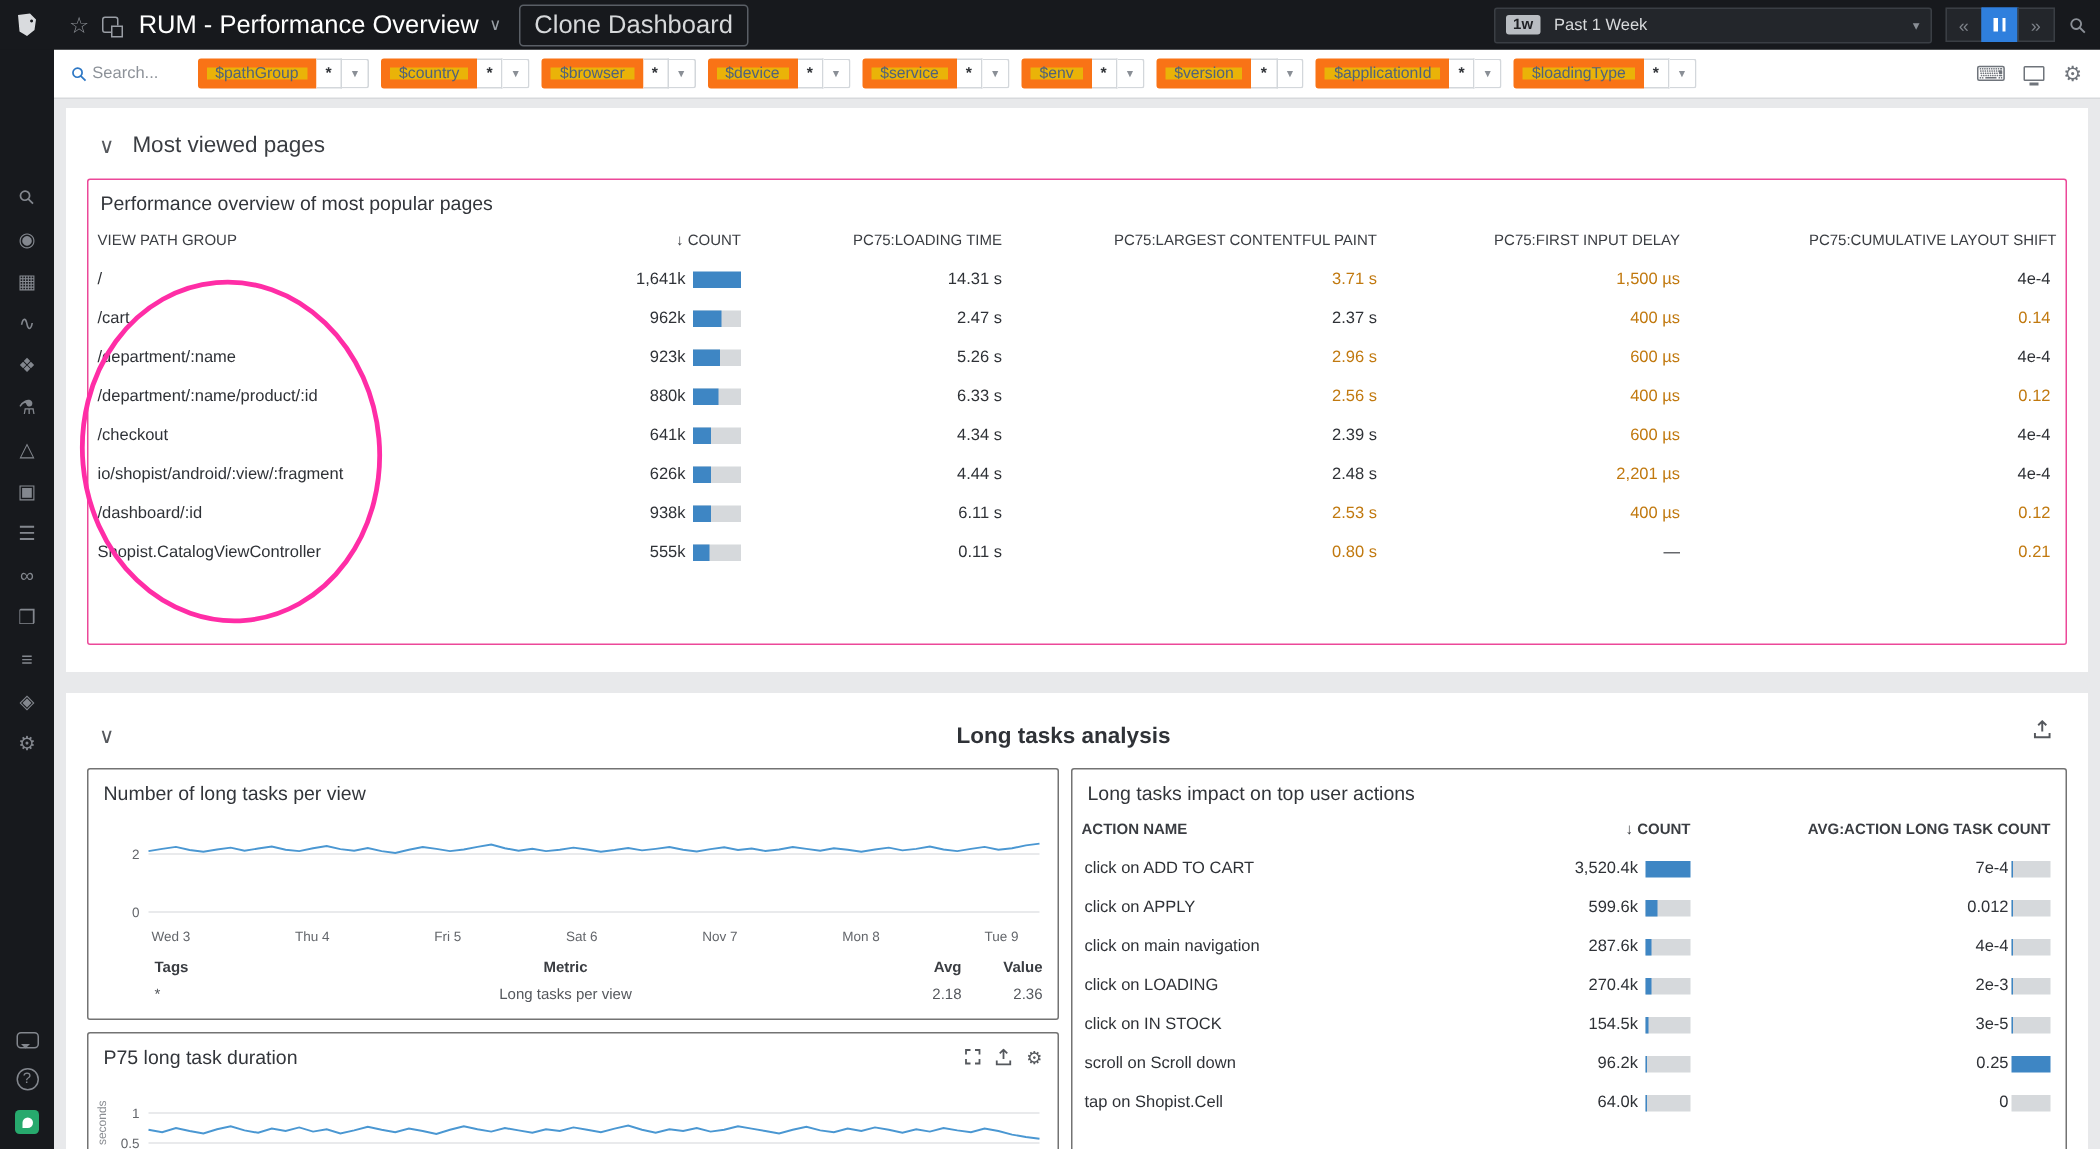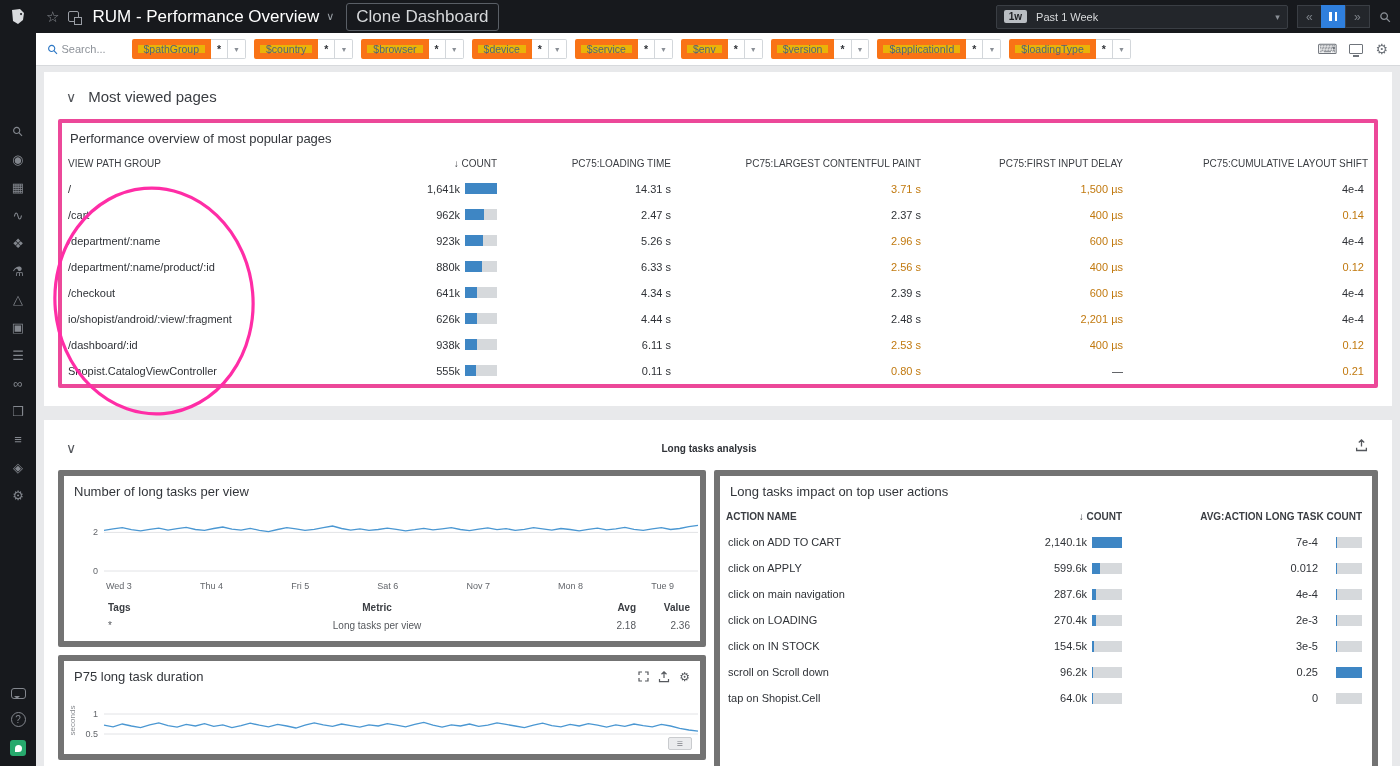--- a/index.html
+++ b/index.html
@@ -54,63 +54,63 @@
   .gear-ic{font-size:14px;cursor:pointer}
 
   
   .main{position:absolute;left:36px;top:66px;right:0;bottom:0;background:#e8e9eb;overflow:hidden}
   .section{background:#fff;margin:6px 8px 0 8px}
   .sec-head{display:flex;align-items:center;gap:12px;padding:16px 22px 14px}
   .chev{color:#55585d;font-size:14px;cursor:pointer}
   .sec-title{font-size:15px;color:#3a3d42}
   .section1{padding-bottom:18px}
 
-  .table-card{margin:0 14px;border:4px solid #ec4899;border-radius:2px;}
+  .table-card{margin:0 14px;border:1px solid #ec4899;border-radius:2px;padding-bottom:48px}
   .card-title{font-size:13px;color:#32353a;padding:8px 8px}
   .pgrid{display:grid;grid-template-columns:310px 125px 180px 250px 202px 1fr;align-items:center}
   .pgrid.header>div{font-size:10px;font-weight:normal;color:#3a3d42;padding:4px 6px 7px}
   .pgrid.row{height:26px;font-size:11px;color:#2f3237}
   .c-path{padding-left:6px}
   .tr{text-align:right;padding-right:6px}
   .tr.cls{padding-right:10px}
-  .c-count{display:flex;justify-content:flex-end;align-items:flex-start;gap:5px}
+  .c-count{display:flex;justify-content:flex-end;align-items:flex-end;gap:5px}
   .ctrack{width:32px;height:11px;background:#d6d9dc;flex:none;display:block}
   .cfill{height:100%;background:#3e86c4;display:block}
   .warn{color:#c1790f}
 
   
   .section2{margin-top:14px;min-height:420px}
   .sec2-head{position:relative;padding:20px 22px 14px;display:flex;align-items:center}
-  .sec2-title{position:absolute;left:0;right:18px;text-align:center;font-size:10px;font-weight:bold;color:#2f3237}
+  .sec2-title{position:absolute;left:0;right:18px;text-align:center;font-size:15px;font-weight:bold;color:#2f3237}
   .sec2-export{position:absolute;right:24px;top:18px;cursor:pointer}
   .cols{display:flex;gap:8px;padding:0 14px;align-items:flex-start}
   .lcol{width:648px;flex:none;display:flex;flex-direction:column;gap:8px}
   .rcol{flex:1}
-  .wcard{border:6px solid #737373;border-radius:2px;background:#fff}
+  .wcard{border:1px solid #737373;border-radius:2px;background:#fff}
   .wcard-title{font-size:13px;color:#32353a;padding:8px 10px;display:flex;align-items:center}
   .wicons{margin-left:auto;display:flex;gap:9px;align-items:center;color:#55585d}
   .wicons .gear-sm{font-size:12px;cursor:pointer}
   .chart-wrap{position:relative;padding:0 4px}
   .ylab-rot{position:absolute;left:-6px;top:24px;transform:rotate(-90deg);font-size:8px;color:#8a8d92}
   .xlabels{display:flex;justify-content:space-between;padding:0 26px 6px 42px;font-size:9px;color:#63666b}
   .lgrid{display:grid;grid-template-columns:34px 70px 1fr 60px 54px;align-items:center;padding:2px 10px}
   .lgrid.lhead>div{font-size:10px;font-weight:bold;color:#3a3d42;padding:3px 0}
   .lgrid.lrow{font-size:10px;color:#55585d;padding-bottom:10px}
   .lg-c{text-align:center}
   .lg-r{text-align:right}
   .swatch{width:9px;height:9px;background:#3e86c4;margin:0 auto}
   .mini-legend{position:absolute;right:8px;bottom:4px;width:24px;height:13px;background:#ebecee;border:1px solid #c9cbce;border-radius:2px;display:flex;align-items:center;justify-content:center;font-size:7px;color:#7b7e84;cursor:pointer}
 
   .agrid{display:grid;grid-template-columns:1fr 175px 250px;align-items:center}
   .agrid.header>div{font-size:10px;font-weight:bold;color:#3a3d42;padding:4px 6px 7px}
   .agrid.row{height:26px;font-size:11px;color:#2f3237}
   .a-name{padding-left:8px}
   .a-count{display:flex;justify-content:flex-end;align-items:center;gap:5px}
   .atrack{width:30px;height:11px;background:#d6d9dc;flex:none;display:block}
-  .a-avg{display:flex;justify-content:flex-end;align-items:center;gap:18px;padding-right:10px}
+  .a-avg{display:flex;justify-content:flex-end;align-items:center;gap:2px;padding-right:10px}
   .avtrack{width:26px;height:11px;background:#d6d9dc;flex:none;display:block}
 
   
   .annotation{position:absolute;left:48px;top:182px;width:212px;height:238px;z-index:50;pointer-events:none}
 </style>
 </head>
 <body>
 
 <div class="topbar">
   <div class="logo-cell">
@@ -432,21 +432,21 @@
           <div class="wcard-title">Long tasks impact on top user actions</div>
           <div class="agrid header">
             <div class="a-name">ACTION NAME</div>
             <div class="tr" style="padding-right:0">↓ COUNT</div>
             <div class="tr" style="padding-right:10px">AVG:ACTION LONG TASK COUNT</div>
           </div>
           <div id="action-rows">
               <div class="agrid row">
                 <div class="a-name">click on ADD TO CART</div>
                 <div class="a-count">
-                  <span>2,140.1k</span>
+                  <span>3,520.4k</span>
                   <span class="atrack">
                     <span class="cfill" style="width:100%;display:block;height:100%"></span>
                   </span>
                 </div>
                 <div class="a-avg">
                   <span>7e-4</span>
                   <span class="avtrack">
                     <span class="cfill" style="width:1%;display:block;height:100%"></span>
                   </span>
                 </div>

